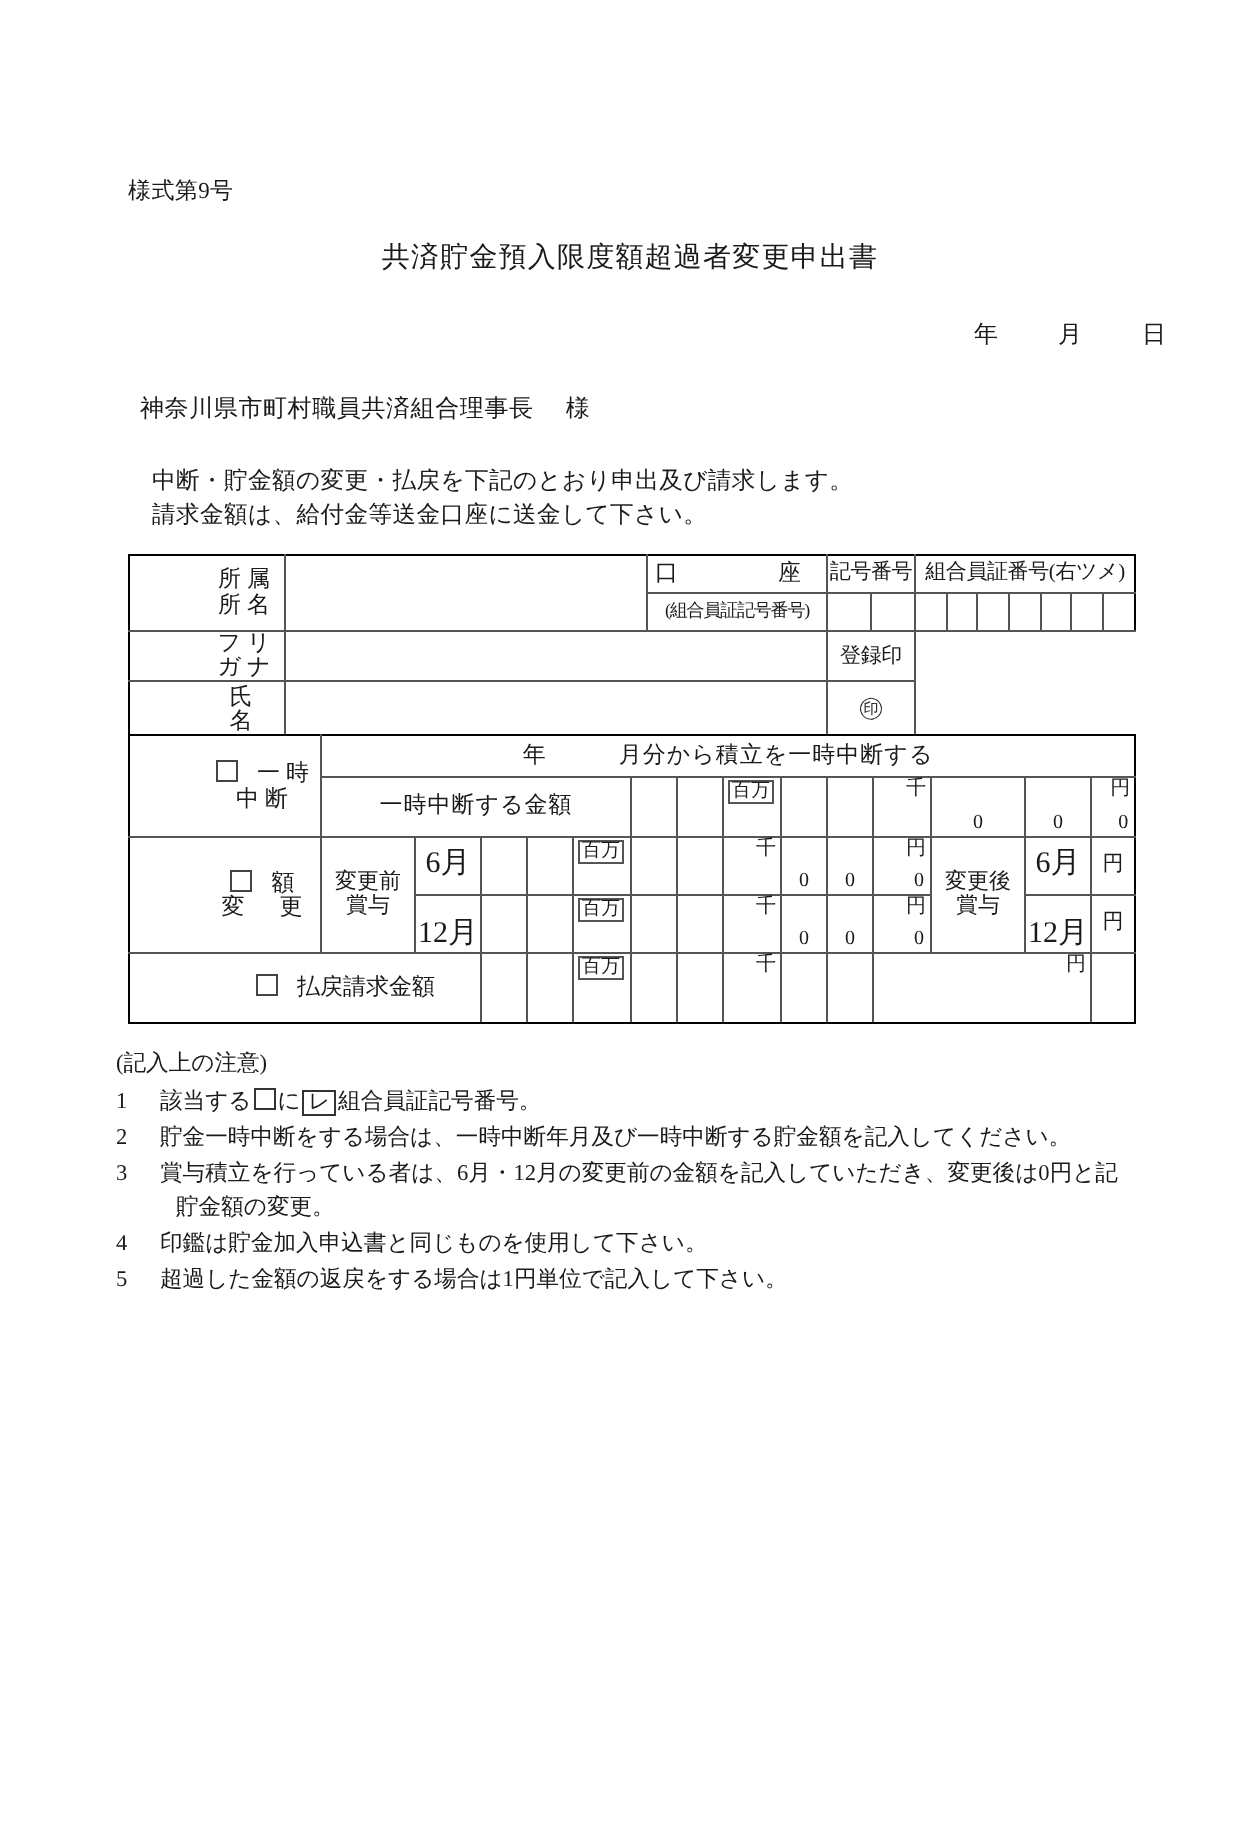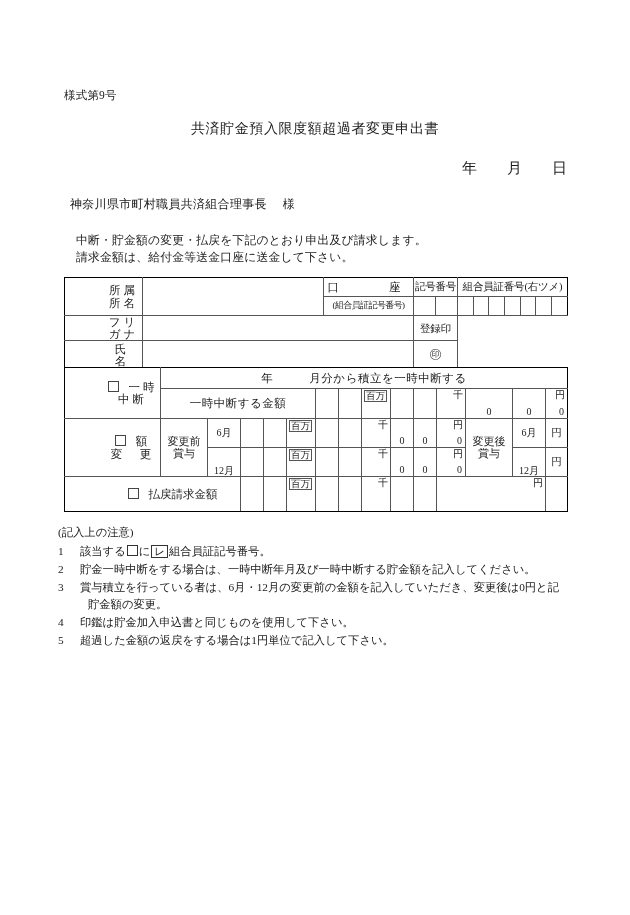--- a/index.html
+++ b/index.html
@@ -32,24 +32,24 @@
   .doc-title {
     position: absolute;
     left: 0; top: 120px;
     width: 630px;
     text-align: center;
     font-size: 14px;
     letter-spacing: .6px;
   }
   .date-line {
     position: absolute;
-    left: 0; top: 159px;
+    left: 16px; top: 159px;
     width: 567px;
     text-align: right;
-    font-size: 15px;
+    font-size: 12px;
   }
   .date-line span { display: inline-block; }
   .date-line .y { margin-right: 30px; }
   .date-line .m { margin-right: 30px; }
   .date-line .d { margin-right: 0px; }
 
   .addressee {
     position: absolute;
     left: 70px; top: 196px;
     font-size: 12px;
@@ -162,21 +162,21 @@
     position: absolute;
     top: 1px; left: 2px;
     font-size: 9.5px;
     border: 1px solid #555;
     line-height: 1.1;
     padding: 0 1px;
   }
   .month-cell {
     text-align: left;
     padding-left: 4px;
-    font-size: 10px;
+    font-size: 15px;
   }
   .yen-right {
     text-align: right;
     padding-right: 4px;
     font-size: 10.5px;
     vertical-align: top;
   }
   .mid-head {
     font-size: 11.5px;
     letter-spacing: .5px;

